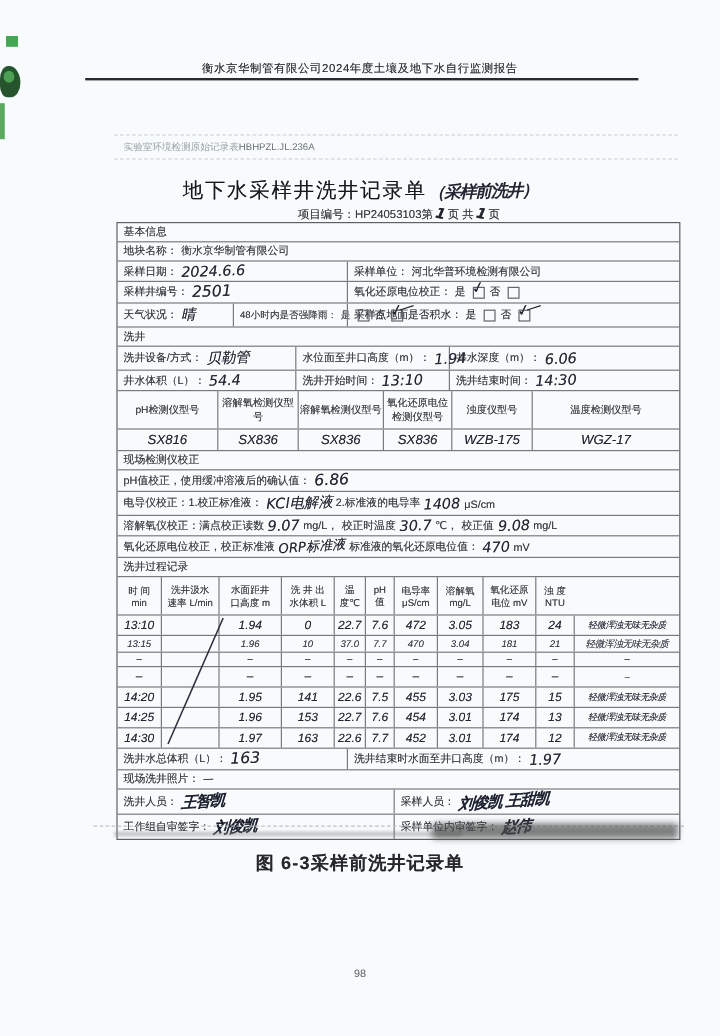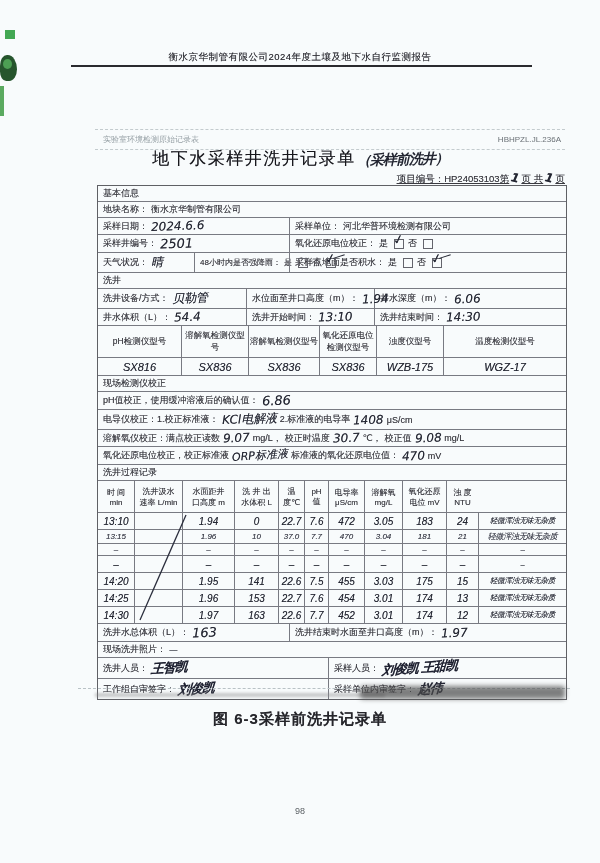--- a/index.html
+++ b/index.html
@@ -12,31 +12,31 @@
   .g2{position:absolute;left:0;top:55px;width:17px;height:26px;background:#14471b;border-radius:45% 60% 50% 40%;opacity:.92;}
   .g2i{position:absolute;left:3px;top:59px;width:9px;height:10px;background:#57b25e;border-radius:50%;opacity:.8;}
   .g3{position:absolute;left:0;top:86px;width:4px;height:30px;background:#3f9b44;opacity:.85;}
   .smudge1{position:absolute;top:686px;left:360px;width:205px;height:13px;background:#4a4a4a;filter:blur(2.5px);opacity:.7;border-radius:3px;}
   .smudge2{position:absolute;top:693px;left:95px;width:290px;height:4px;background:#8a8a8a;filter:blur(1.5px);opacity:.45;}
   .bottom-dash{position:absolute;top:688px;left:78px;width:492px;border-top:1px dashed #b9c2c6;}
 
   .report-header{position:absolute;top:51px;left:0;width:600px;text-align:center;font-size:9.5px;letter-spacing:.5px;color:#2e2e34;}
   .header-rule{position:absolute;top:65px;left:71px;width:461px;height:1.5px;background:#2a2a2e;}
 
-  .doc-row{position:absolute;top:129px;left:95px;width:470px;height:19px;border-top:1px dashed #c3cbce;border-bottom:1px dashed #c3cbce;
-           display:flex;justify-content:space-between;align-items:center;font-size:8px;gap:13px;}
+  .doc-row{position:absolute;top:112px;left:95px;width:470px;height:19px;border-top:1px dashed #c3cbce;border-bottom:1px dashed #c3cbce;
+           display:flex;align-items:center;font-size:8px;}
   .doc-row .lbl{color:#97a1a6;filter:blur(.4px);padding-left:8px;}
   .doc-row .code{color:#6a7076;padding-right:4px;}
 
   .title-row{position:absolute;top:147px;left:0;width:600px;text-align:center;white-space:nowrap;}
   .form-title{font-size:17px;font-weight:normal;color:#17171c;letter-spacing:1.5px;}
   .hw{font-style:italic;color:#232632;display:inline-block;transform:rotate(-2deg);font-family:"DejaVu Sans",sans-serif;}
   .title-note{font-size:14px;font-weight:bold;margin-left:1px;transform:rotate(-1.5deg);letter-spacing:-1px;}
 
-  .proj-row{position:absolute;top:171px;left:100px;width:465px;display:flex;justify-content:flex-end;font-size:9.5px;align-items:baseline;text-decoration:underline;}
+  .proj-row{position:absolute;top:171px;left:100px;width:465px;display:flex;justify-content:center;font-size:9.5px;align-items:baseline;}
   .pg-num{font-size:12px;font-weight:bold;transform:rotate(12deg);margin:0 2px;}
 
   .form{position:absolute;left:97px;top:185px;width:468px;border:1.2px solid #5f6065;font-size:9px;background:transparent;}
   .frow{display:flex;border-top:1px solid #787a82;align-items:stretch;}
   .frow:first-child{border-top:none;}
   .fcell{padding:1px 5px;box-sizing:border-box;display:flex;align-items:center;gap:3px;flex-wrap:nowrap;white-space:nowrap;overflow:visible;}
   .fcell.bl{border-left:1px solid #787a82;}
   .sect{min-height:13px;}
   .v{font-size:12px;}
 

